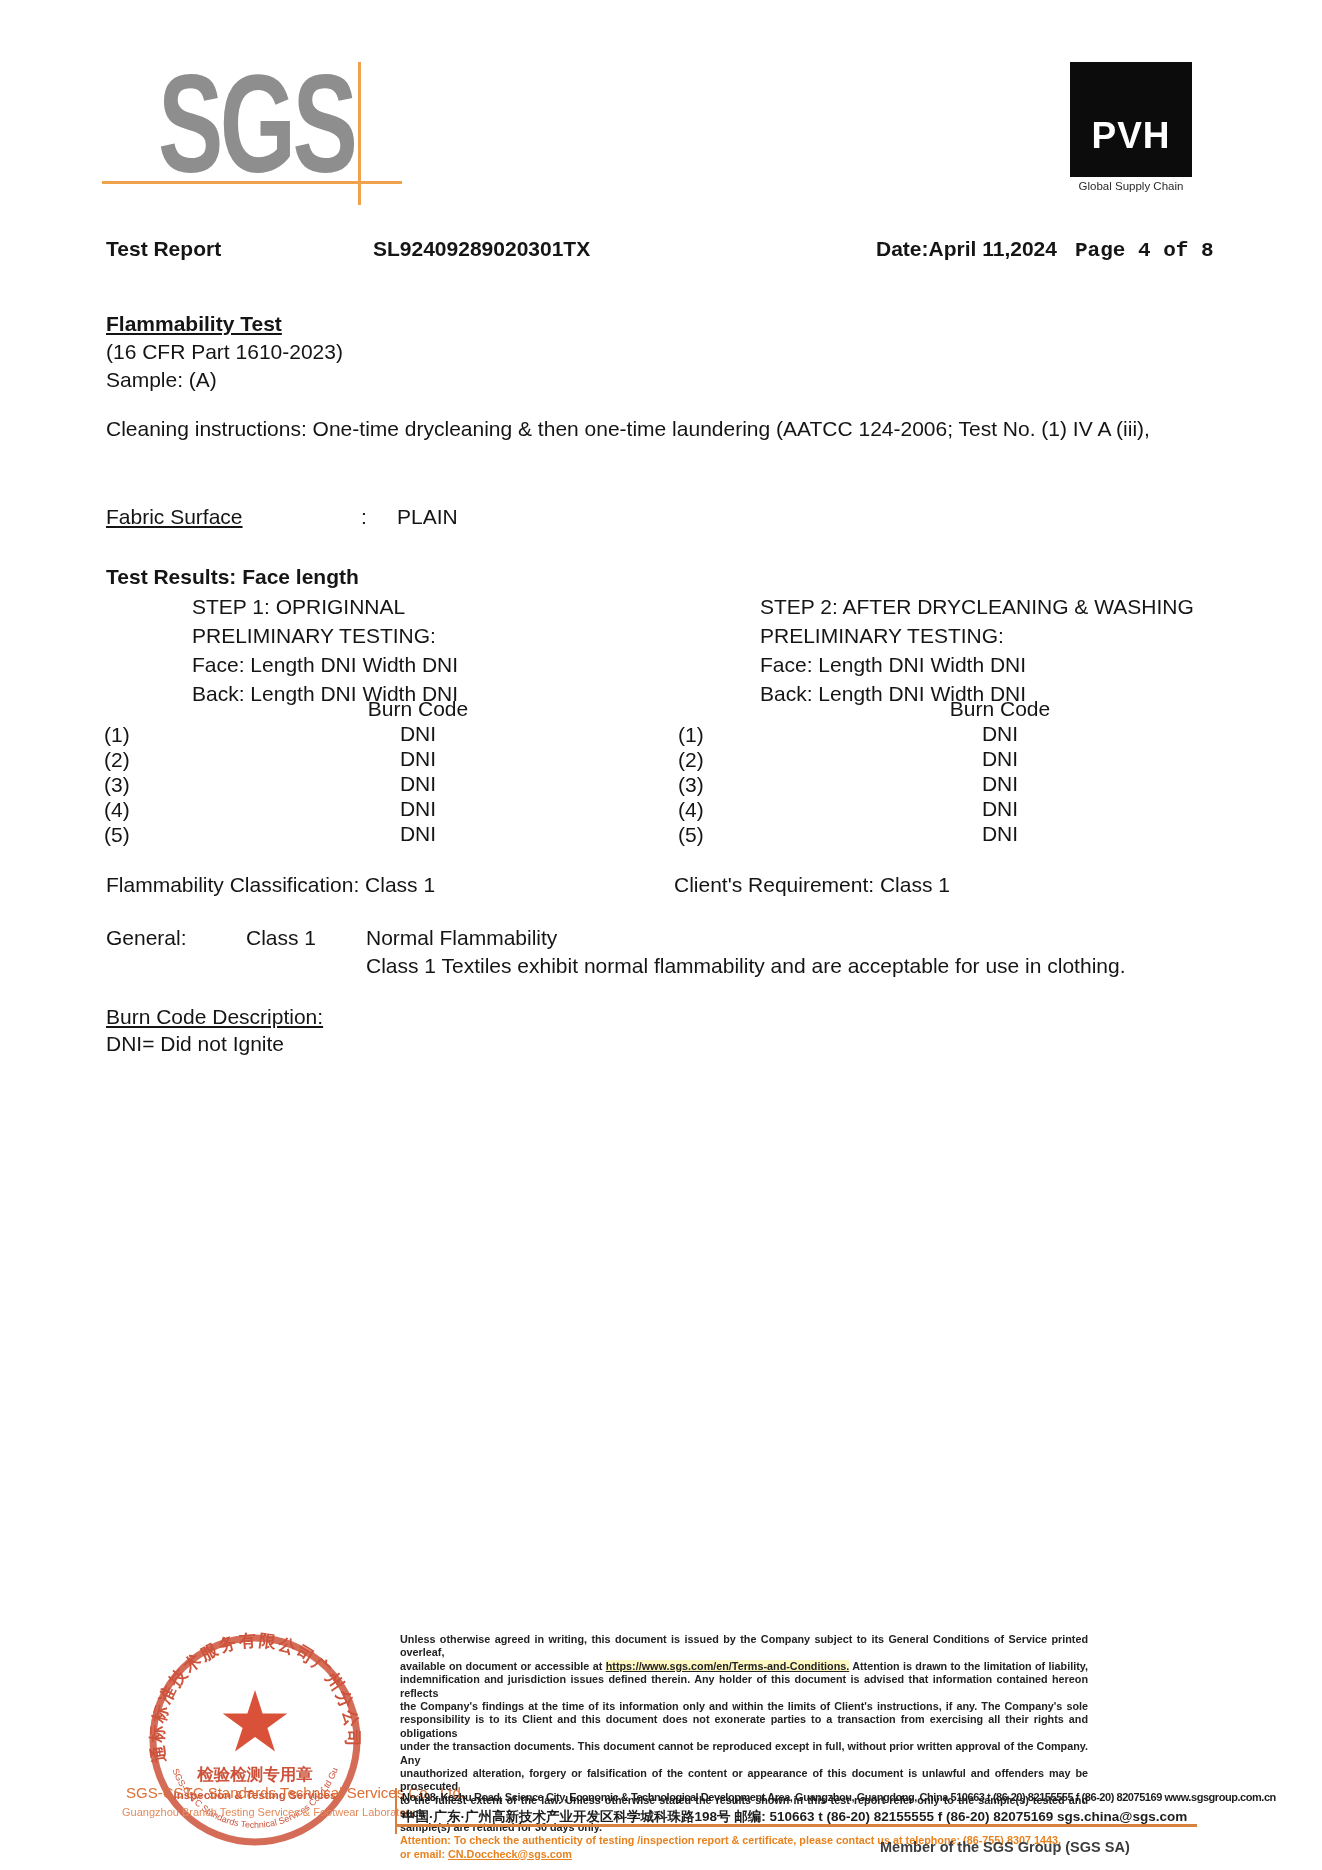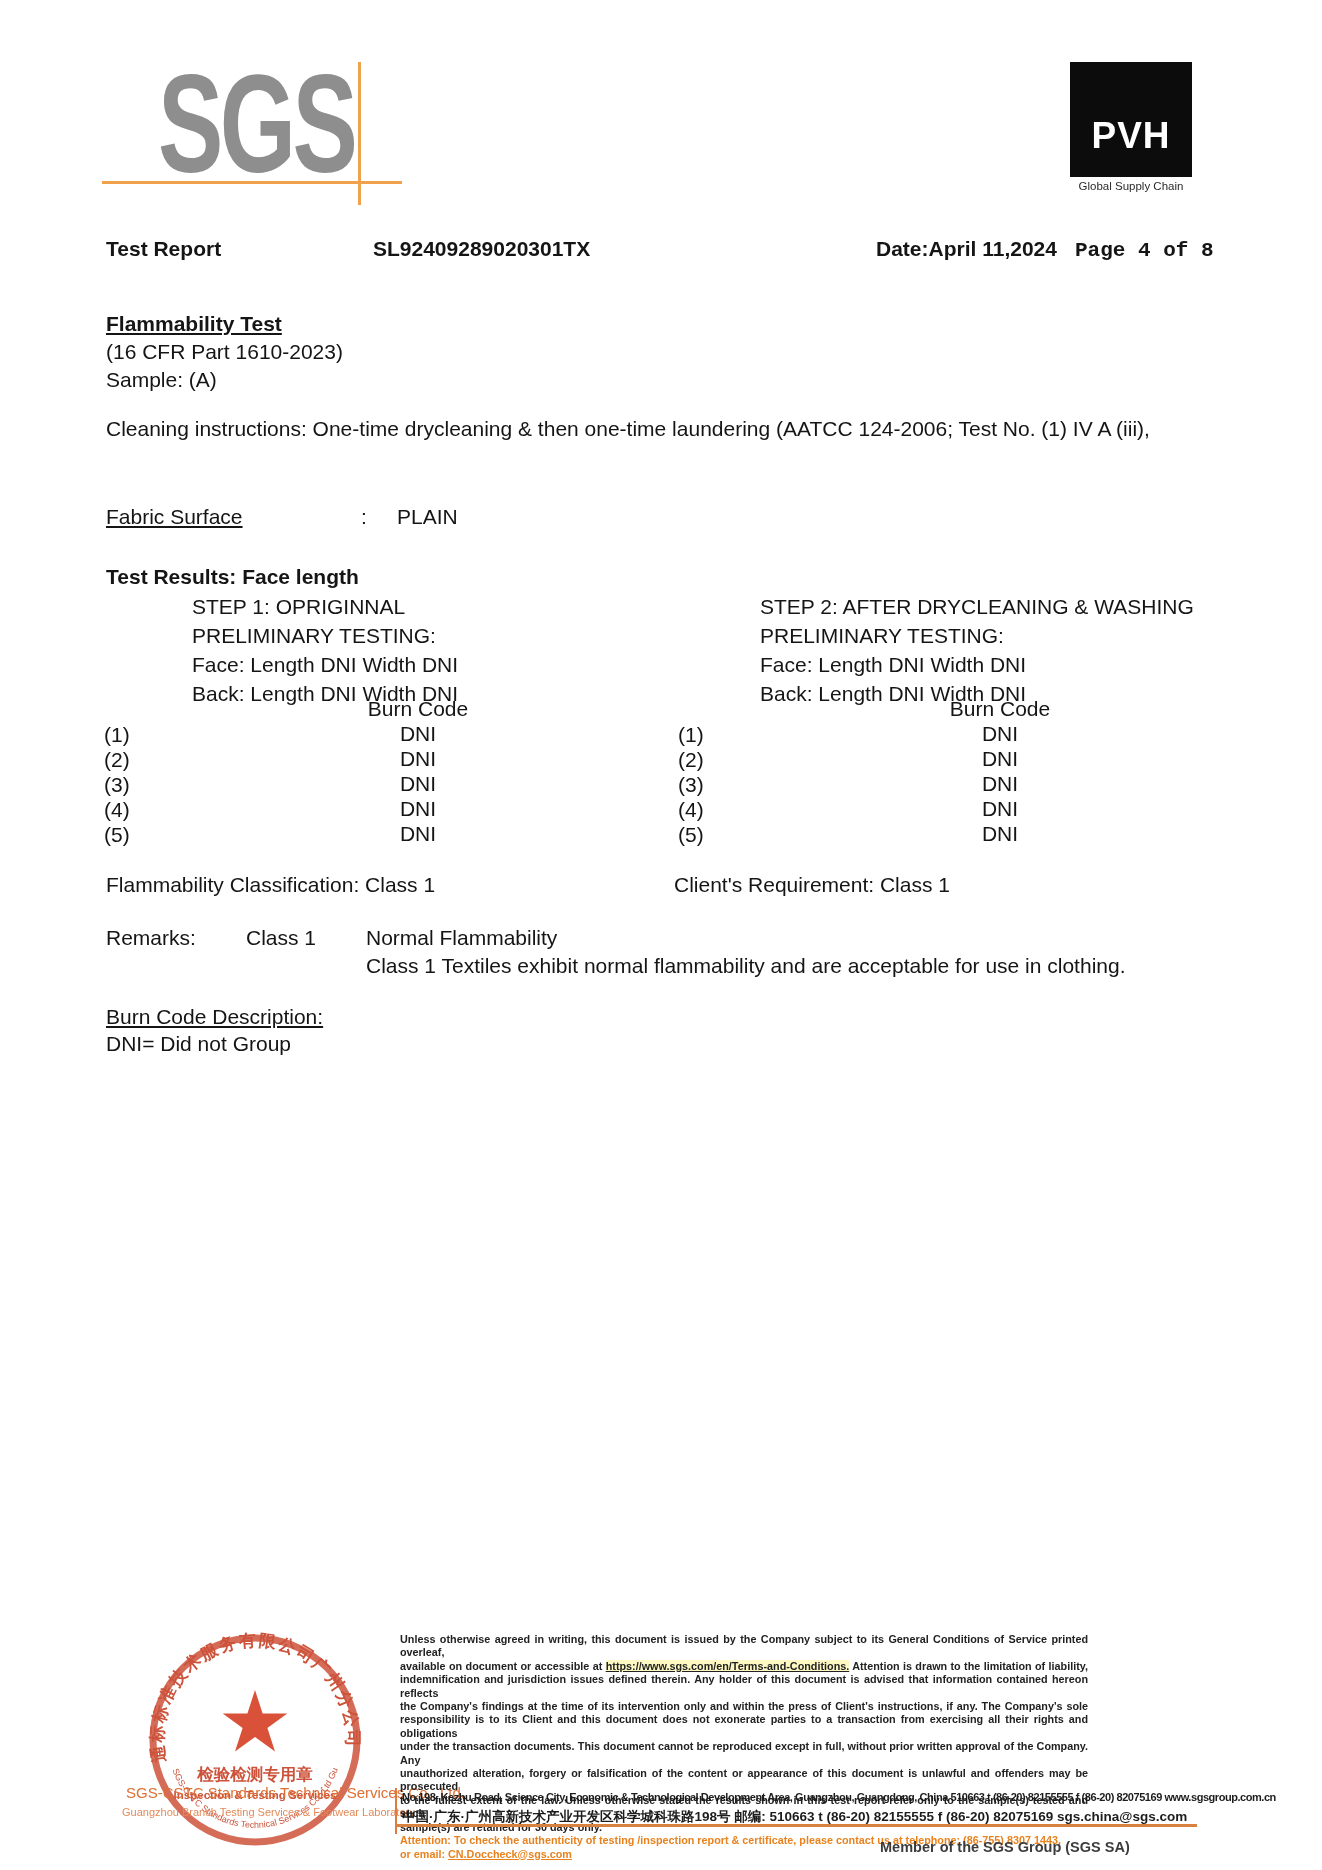--- a/index.html
+++ b/index.html
@@ -124,27 +124,27 @@
     <div class="code-cell-r" style="top:772px;">DNI</div>
     <div class="t" style="left:678px;top:797px;">(4)</div>
     <div class="code-cell-r" style="top:797px;">DNI</div>
     <div class="t" style="left:678px;top:822px;">(5)</div>
     <div class="code-cell-r" style="top:822px;">DNI</div>
   </div>
 
   <div class="t" style="left:106px;top:872px;">Flammability Classification: Class 1</div>
   <div class="t" style="left:674px;top:872px;">Client's Requirement: Class 1</div>
 
-  <div class="t" style="left:106px;top:925px;">Remarks:</div>
+  <div class="t" style="left:106px;top:925px;">General:</div>
   <div class="t" style="left:246px;top:925px;">Class 1</div>
   <div class="t" style="left:366px;top:925px;">Normal Flammability</div>
   <div class="t" style="left:366px;top:953px;">Class 1 Textiles exhibit normal flammability and are acceptable for use in clothing.</div>
 
   <div class="t u" style="left:106px;top:1004px;">Burn Code Description:</div>
-  <div class="t" style="left:106px;top:1031px;">DNI= Did not Group</div>
+  <div class="t" style="left:106px;top:1031px;">DNI= Did not Ignite</div>
 
   <svg class="stamp" viewBox="0 0 230 230">
     <circle cx="115" cy="112" r="102" fill="none" stroke="#c63b20" stroke-width="7" opacity="0.85"></circle>
     <defs>
       <path id="arcTop" d="M 28,140 A 92,92 0 1 1 202,140"></path>
       <path id="arcBottom" d="M 32.3,142 A 88,88 0 0 0 197.7,142"></path>
     </defs>
     <text font-size="17" fill="#c63b20" font-weight="bold" letter-spacing="2">
       <textPath href="#arcTop" startOffset="2%">通标标准技术服务有限公司广州分公司</textPath>
     </text>
@@ -156,21 +156,21 @@
     </text>
   </svg>
 
   <div class="company1">SGS-CSTC Standards Technical Services Co., Ltd.</div>
   <div class="company2">Guangzhou Branch Testing Services &amp; Footwear Laboratory</div>
 
   <div class="disc">
     <div class="jl">Unless otherwise agreed in writing, this document is issued by the Company subject to its General Conditions of Service printed overleaf,</div>
     <div class="jl"><span>available on document or accessible at </span><span class="url">https://www.sgs.com/en/Terms-and-Conditions.</span><span> Attention is drawn to the limitation of liability,</span></div>
     <div class="jl">indemnification and jurisdiction issues defined therein. Any holder of this document is advised that information contained hereon reflects</div>
-    <div class="jl">the Company's findings at the time of its intervention only and within the press of Client's instructions, if any. The Company's sole</div>
+    <div class="jl">the Company's findings at the time of its information only and within the limits of Client's instructions, if any. The Company's sole</div>
     <div class="jl">responsibility is to its Client and this document does not exonerate parties to a transaction from exercising all their rights and obligations</div>
     <div class="jl">under the transaction documents. This document cannot be reproduced except in full, without prior written approval of the Company. Any</div>
     <div class="jl">unauthorized alteration, forgery or falsification of the content or appearance of this document is unlawful and offenders may be prosecuted</div>
     <div class="jl">to the fullest extent of the law. Unless otherwise stated the results shown in this test report refer only to the sample(s) tested and such</div>
     <div>sample(s) are retained for 30 days only.</div>
     <div class="attn">Attention: To check the authenticity of testing /inspection report &amp; certificate, please contact us at telephone: (86-755) 8307 1443,</div>
     <div class="attn"><span>or email: </span><span class="mail">CN.Doccheck@sgs.com</span></div>
   </div>
 
   <div class="addr-vline"></div>

